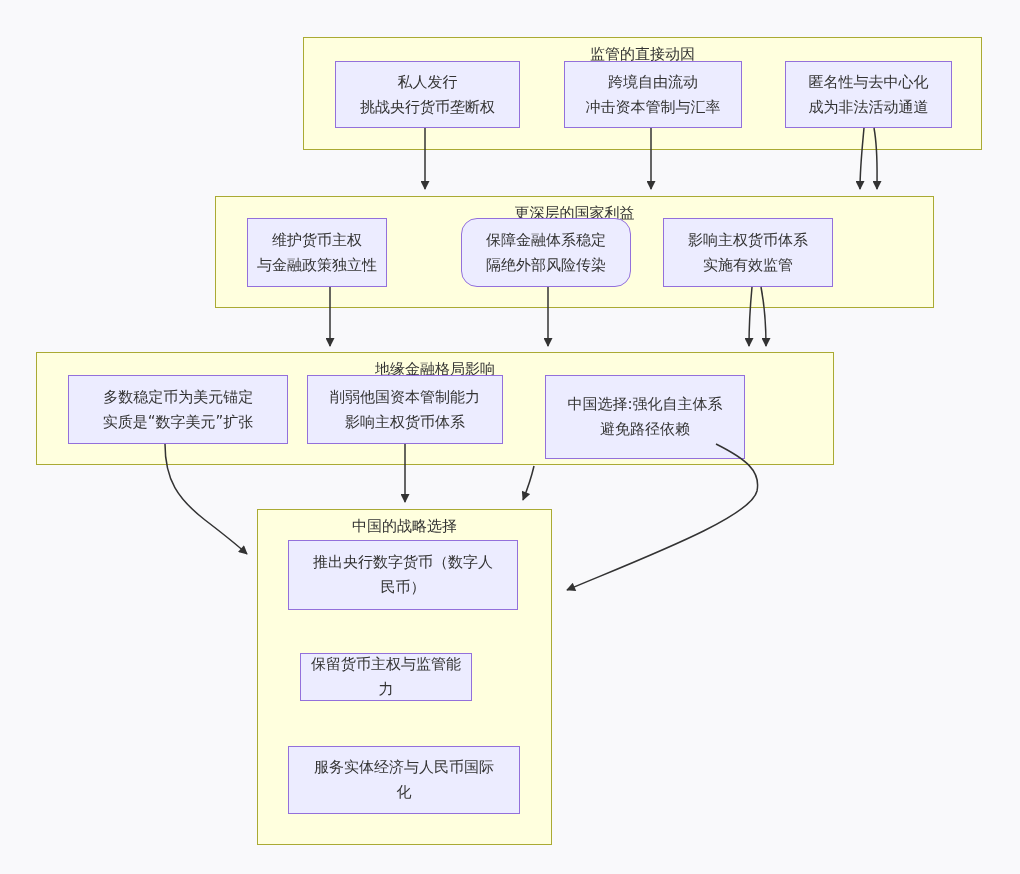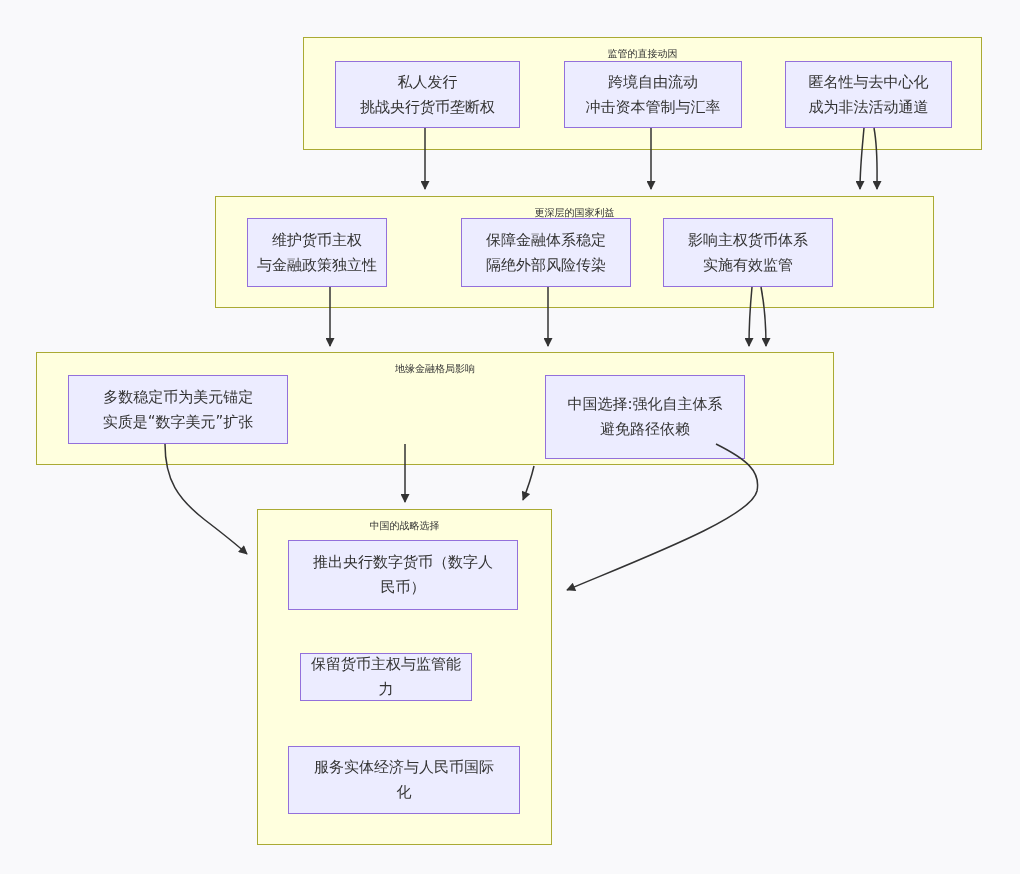--- a/index.html
+++ b/index.html
@@ -14,21 +14,21 @@
   .cluster{
     position:absolute;
     background:#ffffde;
     border:1px solid #aaaa33;
     box-sizing:border-box;
   }
   .cluster-title{
     position:absolute;
     top:6px;left:0;right:0;
     text-align:center;
-    font-size:10px;
+    font-size:15px;
     line-height:20px;
     color:#333333;
     white-space:nowrap;
   }
   .node{
     position:absolute;
     background:#ececff;
     border:1px solid #9370db;
     box-sizing:border-box;
     display:flex;
@@ -76,35 +76,39 @@
 成为非法活动通道</div>
   </div>
 
   <div class="cluster" style="left:215px;top:196px;width:719px;height:112px;">
     <div class="cluster-title">更深层的国家利益</div>
   </div>
   <div class="node" style="left:247px;top:218px;width:140px;height:69px;">
     <div class="node-label">维护货币主权
 与金融政策独立性</div>
   </div>
-  <div class="node" style="left:461px;top:218px;width:170px;height:69px;">
+  <div class="node" style="left:461px;top:218px;width:170px;height:69px;border-radius:16px;">
     <div class="node-label">保障金融体系稳定
 隔绝外部风险传染</div>
   </div>
   <div class="node" style="left:663px;top:218px;width:170px;height:69px;">
     <div class="node-label">影响主权货币体系
 实施有效监管</div>
   </div>
 
   <div class="cluster" style="left:36px;top:352px;width:798px;height:113px;">
     <div class="cluster-title">地缘金融格局影响</div>
   </div>
   <div class="node" style="left:68px;top:375px;width:220px;height:69px;text-align:right;">
     <div class="node-label">多数稳定币为美元锚定
 实质是“数字美元”扩张</div>
+  </div>
+  <div class="node" style="left:307px;top:375px;width:196px;height:69px;">
+    <div class="node-label">削弱他国资本管制能力
+影响主权货币体系</div>
   </div>
   <div class="node" style="left:545px;top:375px;width:200px;height:84px;">
     <div class="node-label">中国选择:强化自主体系
 避免路径依赖</div>
   </div>
 
   <div class="cluster" style="left:257px;top:509px;width:295px;height:336px;">
     <div class="cluster-title">中国的战略选择</div>
   </div>
   <div class="node" style="left:288px;top:540px;width:230px;height:70px;">

